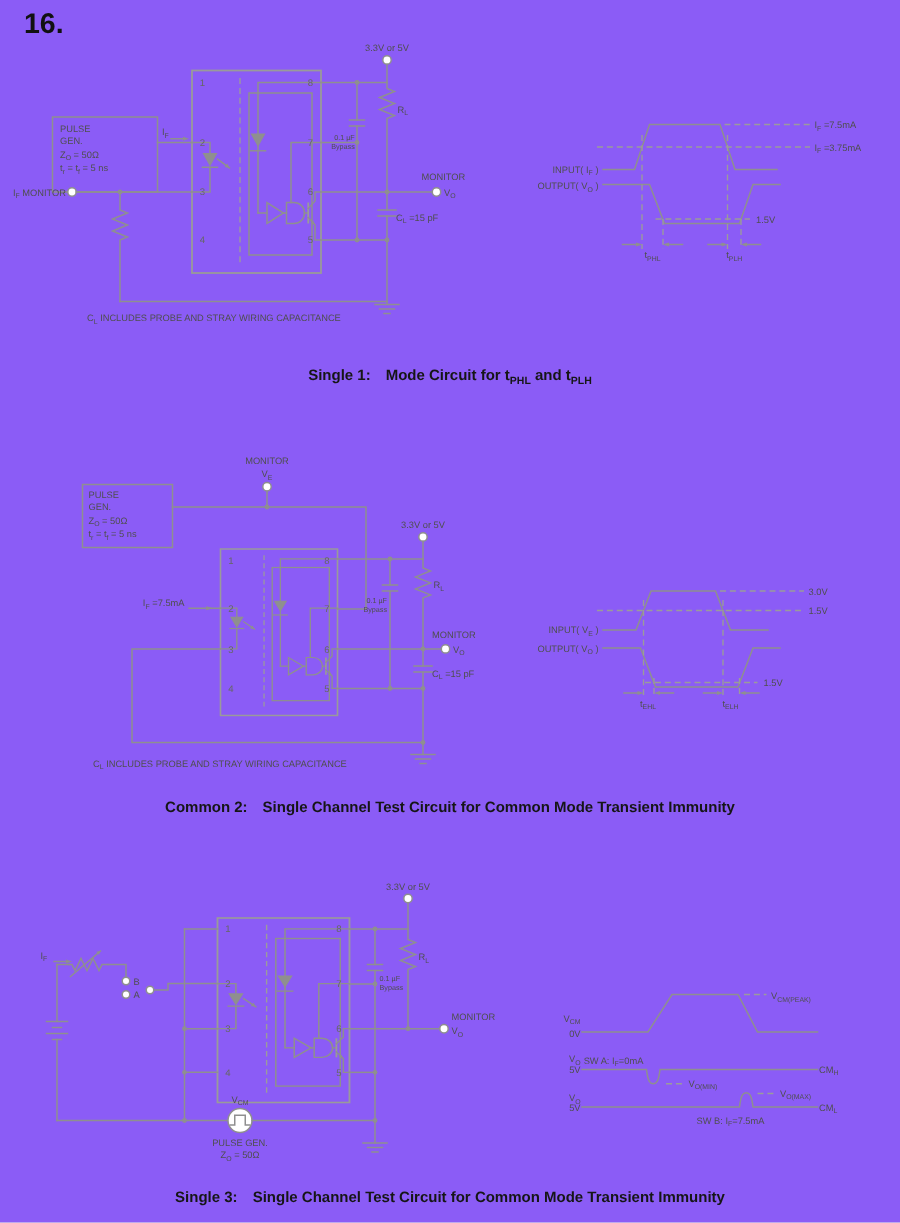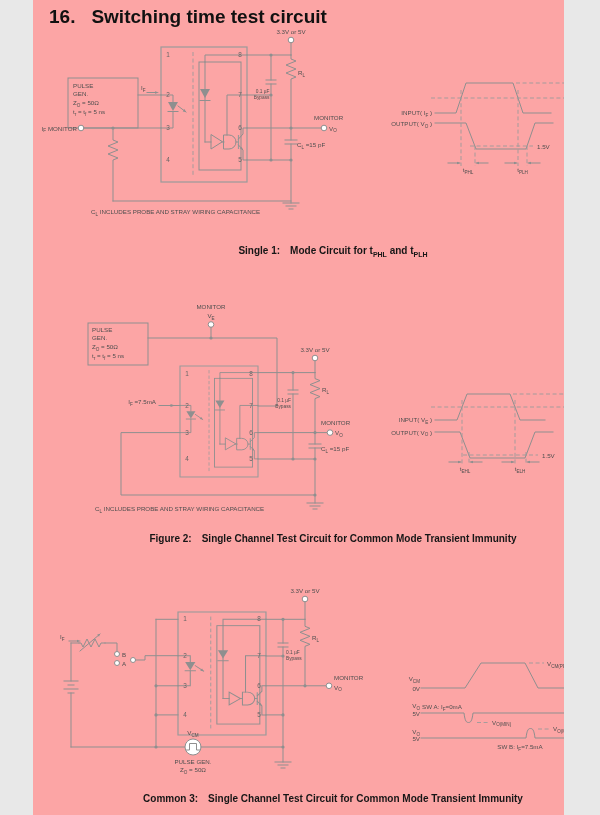--- a/index.html
+++ b/index.html
@@ -1,17 +1,17 @@
 <!DOCTYPE html>
 <html><head>
 <meta charset="utf-8">
 <style>
   html,body{margin:0;padding:0;background:#e8e8e8;}
-  .page{width:531px;height:815px;position:relative;background:#fca5a5;overflow:hidden;
-        font-family:"Liberation Sans",sans-serif;margin-left:33px;}
+  .page{width:600px;height:815px;position:relative;background:#8b5cf6;overflow:hidden;
+        font-family:"Liberation Sans",sans-serif;}
   .title{position:absolute;left:16px;top:6px;font-size:19px;font-weight:bold;color:#111;
          display:flex;}
   .title .num{margin-right:16px;}
   .figsvg{position:absolute;left:0;}
   .caption{position:absolute;left:0;width:600px;text-align:center;font-size:10px;
            font-weight:bold;color:#161616;}
   .caption .cl{margin-right:10px;}
   .caption sub{font-size:7px;}
   
   .w{fill:none;stroke:#8f8f8f;stroke-width:1;stroke-linecap:square;}
@@ -28,21 +28,20 @@
   .mid{text-anchor:middle;}
   .end{text-anchor:end;}
 </style>
 </head>
 <body>
 
 <div class="page">
 
   <div class="title">
     <span class="num">16.</span>
-    <span>Switching time test circuit</span>
   </div>
 
   <svg class="figsvg" style="top:28px" width="600" height="215" viewBox="0 28 600 215">
     <defs>
       <g id="ic-guts">
         <rect class="w2" x="0" y="0" width="86" height="135"></rect>
         <line class="d" x1="32" y1="5" x2="32" y2="130"></line>
         <rect class="w" x="38" y="15" width="42" height="108"></rect>
         <polyline class="w" points="86,8 44,8 44,15"></polyline>
         <line class="w" x1="44" y1="15" x2="44" y2="95"></line>
@@ -298,21 +297,21 @@
         <line class="w" x1="469" y1="462" x2="480" y2="462"></line>
           <polygon class="f" points="482,462 478,460.7 478,463.3"></polygon>
         <line class="w" x1="495" y1="462" x2="506" y2="462"></line>
           <polygon class="f" points="493,462 497,460.7 497,463.3"></polygon>
         <text class="lbl mid" x="487" y="471"><tspan>t</tspan><tspan class="sb" dy="1.7">ELH</tspan></text>
       </g>
     </g>
   </svg>
 
   <div class="caption" style="top:533px">
-    <span class="cl">Figure 2:</span><span>Single Channel Test Circuit for Common Mode Transient Immunity</span>
+    <span class="cl">Common 2:</span><span>Single Channel Test Circuit for Common Mode Transient Immunity</span>
   </div>
 
   <svg class="figsvg" style="top:580px" width="600" height="210" viewBox="0 580 600 210">
     <g>
       <use href="#ic-guts" xlink:href="#ic-guts" transform="translate(145,612) scale(1.023,0.911)"></use>
       <text class="pin mid" x="152" y="621">1</text>
       <text class="pin mid" x="152" y="658">2</text>
       <text class="pin mid" x="152" y="688">3</text>
       <text class="pin mid" x="152" y="717">4</text>
       <text class="pin mid" x="226" y="621">8</text>
@@ -424,16 +423,16 @@
       <text class="lbl end" x="387" y="740.5">5V</text>
       <path class="w" d="M388,738 H493 c1,-8.5 2.5,-9.5 4.5,-9.5 c2,0 3.5,1 4.5,9.5 H545"></path>
       <line class="d" x1="505" y1="729" x2="517" y2="729"></line>
       <text class="lbl" x="520" y="731"><tspan>V</tspan><tspan class="sb" dy="1.7">O(MAX)</tspan></text>
       <text class="lbl mid" x="487" y="749"><tspan>SW B: I</tspan><tspan class="sb" dy="1.7">F</tspan><tspan dy="-1.7">=7.5mA</tspan></text>
       <text class="lbl" x="546" y="740.5"><tspan>CM</tspan><tspan class="sb" dy="1.7">L</tspan></text>
     </g>
   </svg>
 
   <div class="caption" style="top:793px">
-    <span class="cl">Common 3:</span><span>Single Channel Test Circuit for Common Mode Transient Immunity</span>
+    <span class="cl">Single 3:</span><span>Single Channel Test Circuit for Common Mode Transient Immunity</span>
   </div>
 
 </div>
 
 </body></html>

